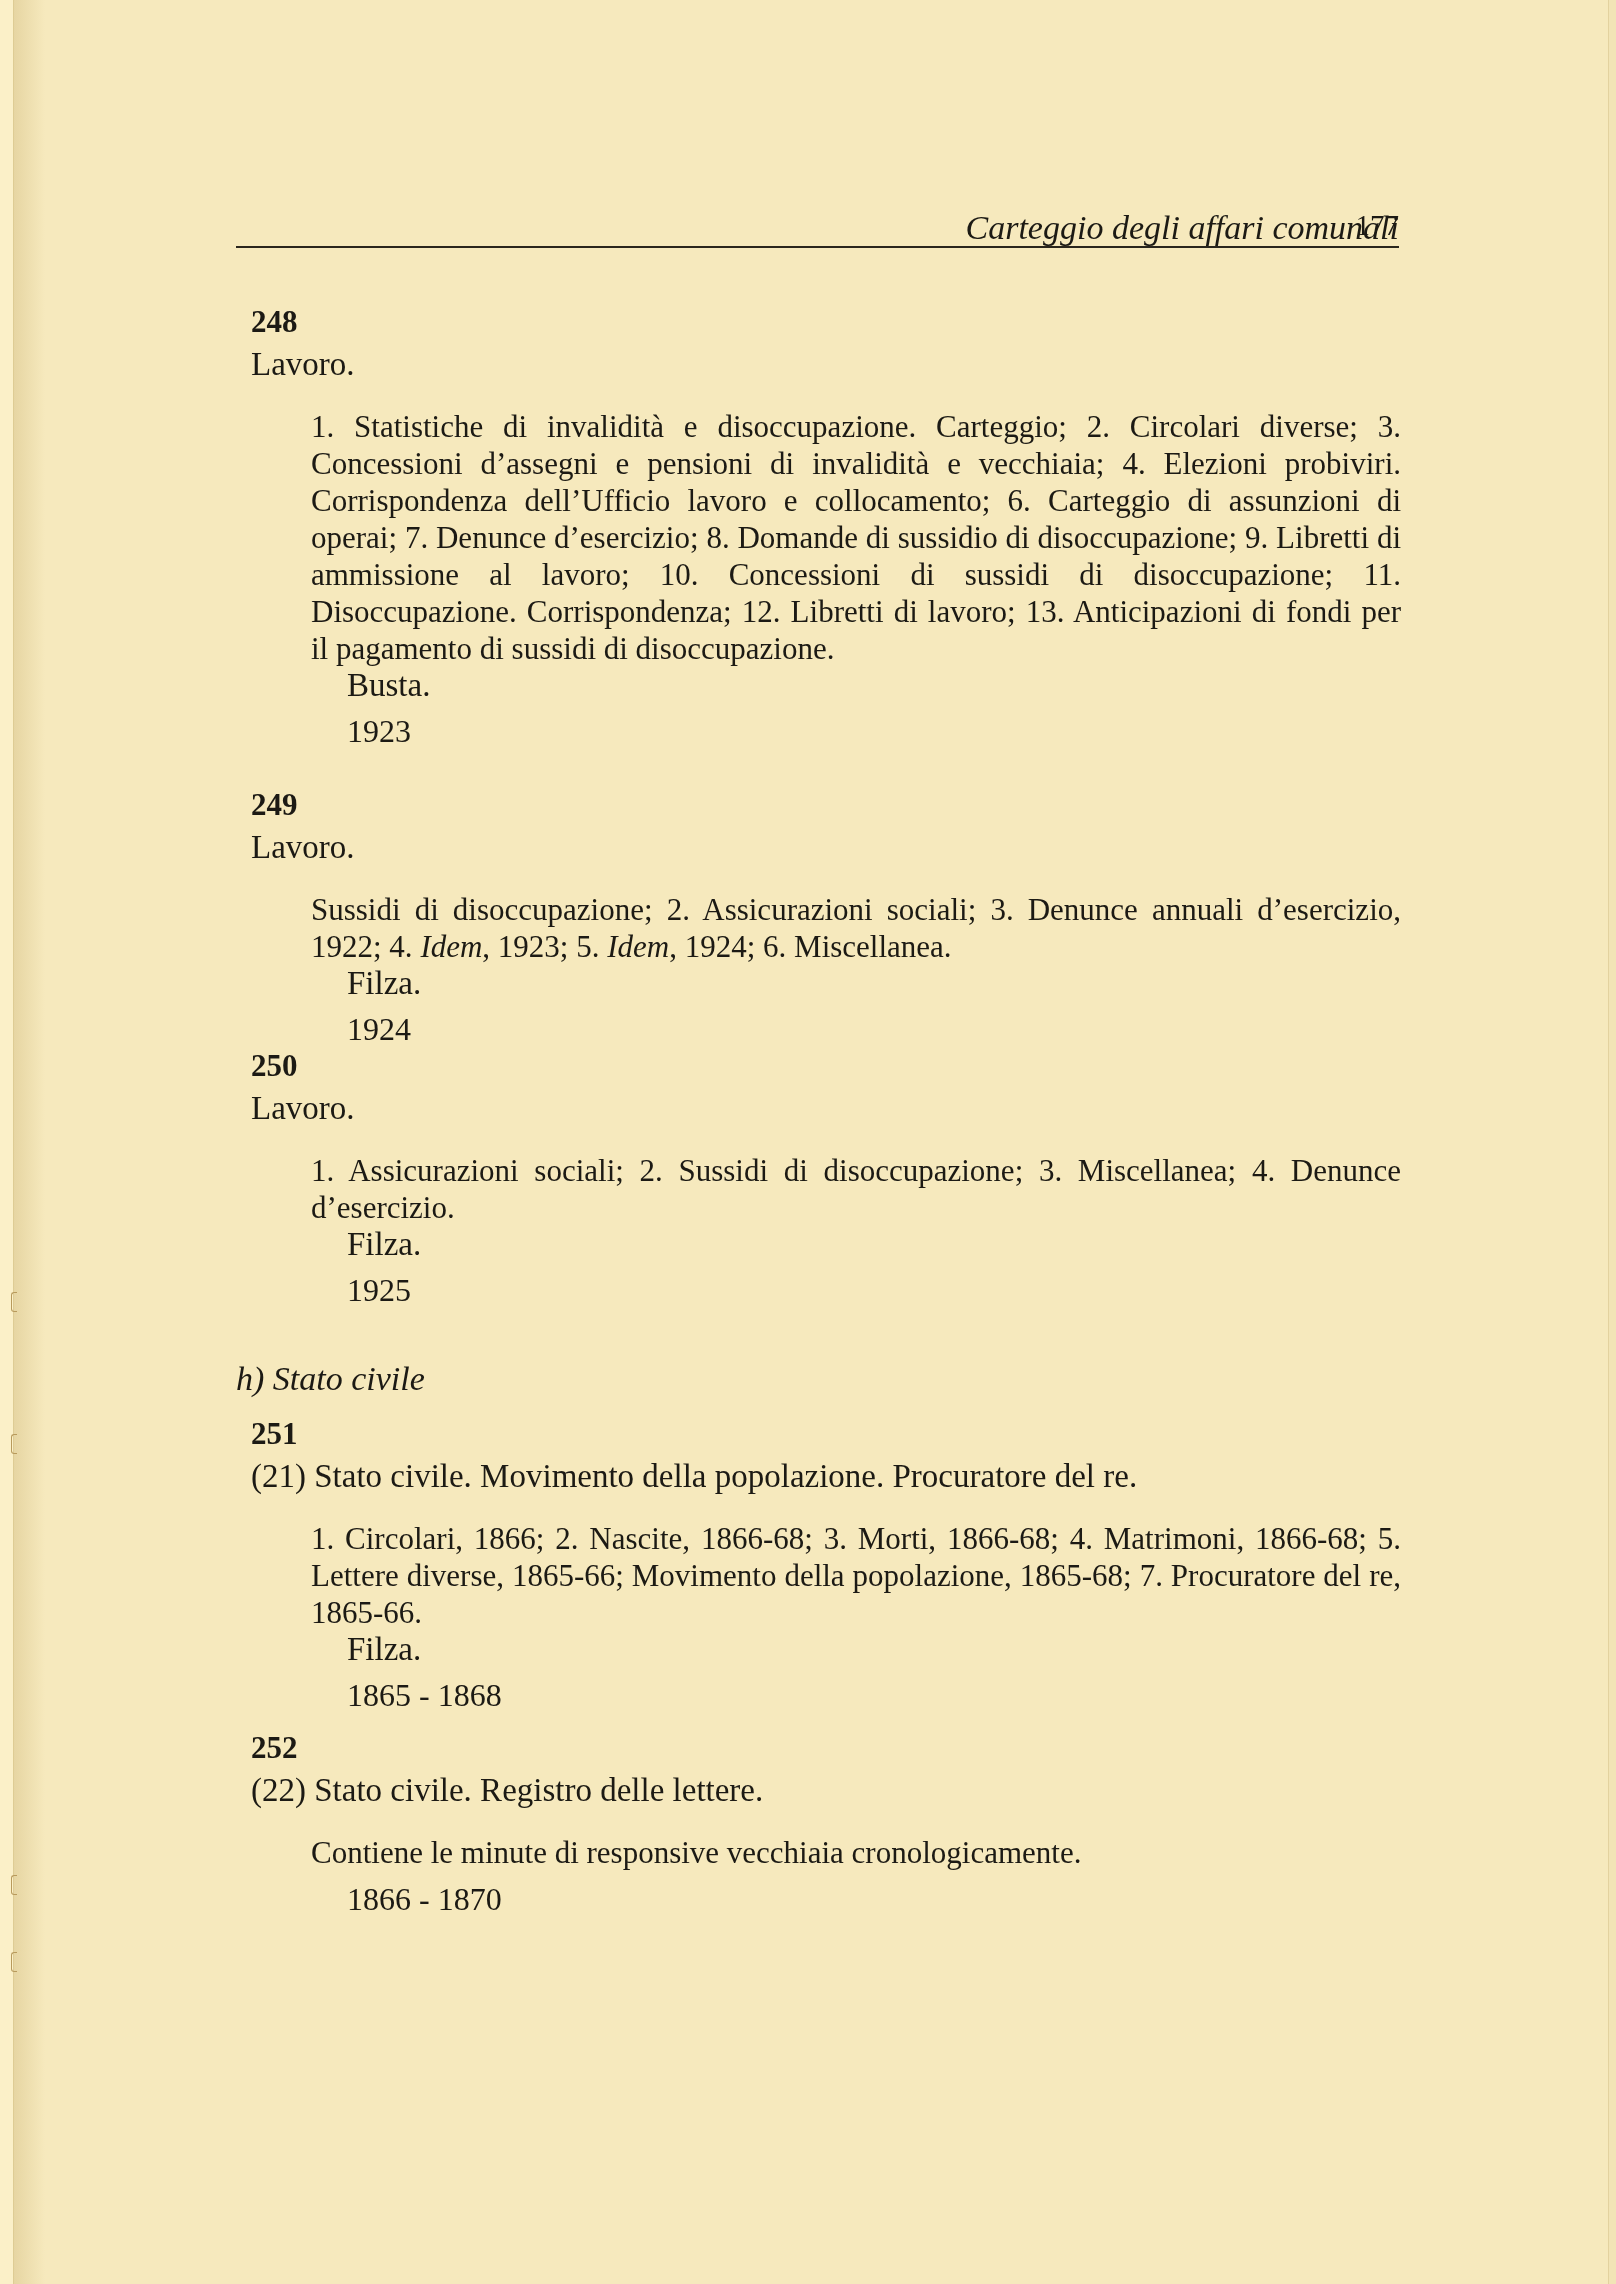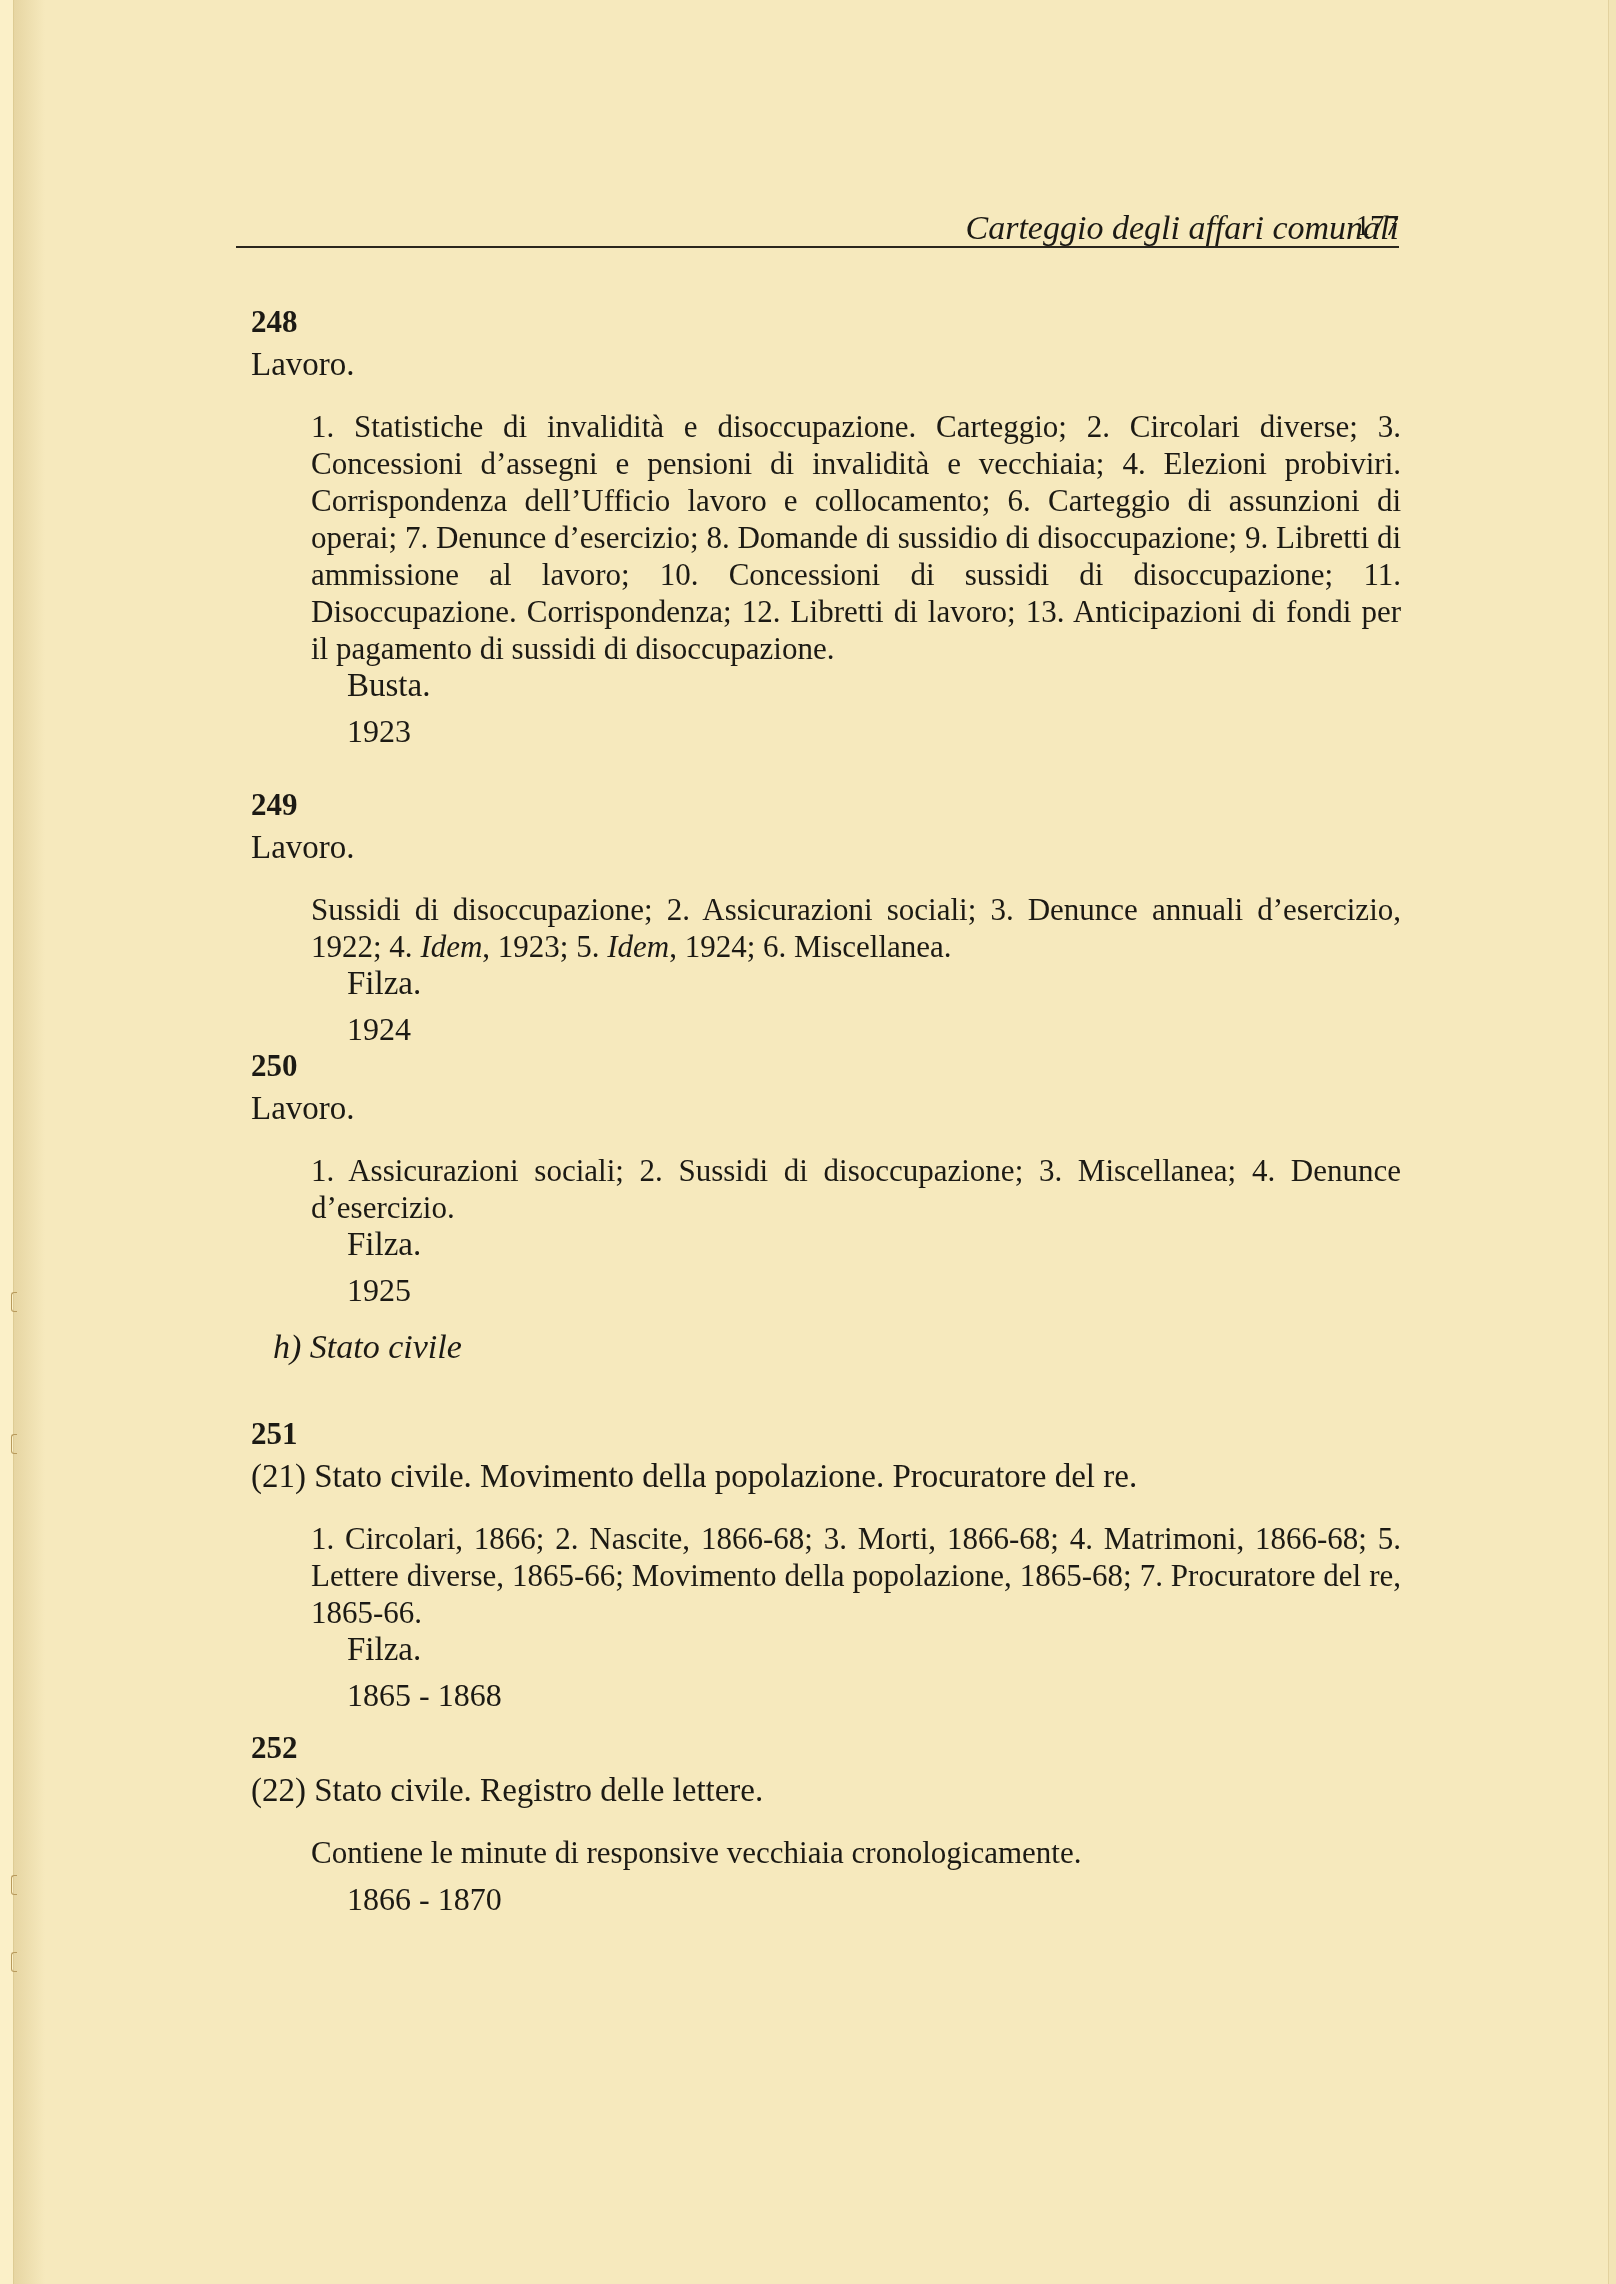--- a/index.html
+++ b/index.html
@@ -35,21 +35,21 @@
     position: absolute; left: 236px; top: 246px; width: 1163px; height: 1.6px; background: #2a261c;
   }
   .entry { position: absolute; left: 251px; width: 1150px; }
   .entry-head { display: flex; align-items: baseline; font-size: 33px; line-height: 42px; flex-direction: column; }
   .entry-num { width: 96px; font-weight: bold; font-size: 31px; }
   .entry-body { margin-left: 60px; font-size: 31px; line-height: 37px; text-align: justify; }
   .meta { margin-left: 96px; font-size: 33px; line-height: 36px; }
   .date { margin-left: 96px; font-size: 32px; line-height: 42px; margin-top: 6.5px; }
   .gap { height: 23px; }
   .section-title {
-    position: absolute; left: 236px; top: 1328px; font-style: italic; font-size: 34px; margin-left: 37px;
+    position: absolute; left: 236px; top: 1360px; font-style: italic; font-size: 34px;
   }
   em { font-style: italic; }
   .mark { position: absolute; left: 11.3px; width: 4.9px; height: 18px; border: 1.6px solid #b89a5c; border-right: none; border-radius: 3.2px 0 0 3.2px; }
 </style>
 </head>
 <body>
 
 <div class="binding"></div>
 <div class="page-shadow"></div>
 <div class="right-edge"></div>

